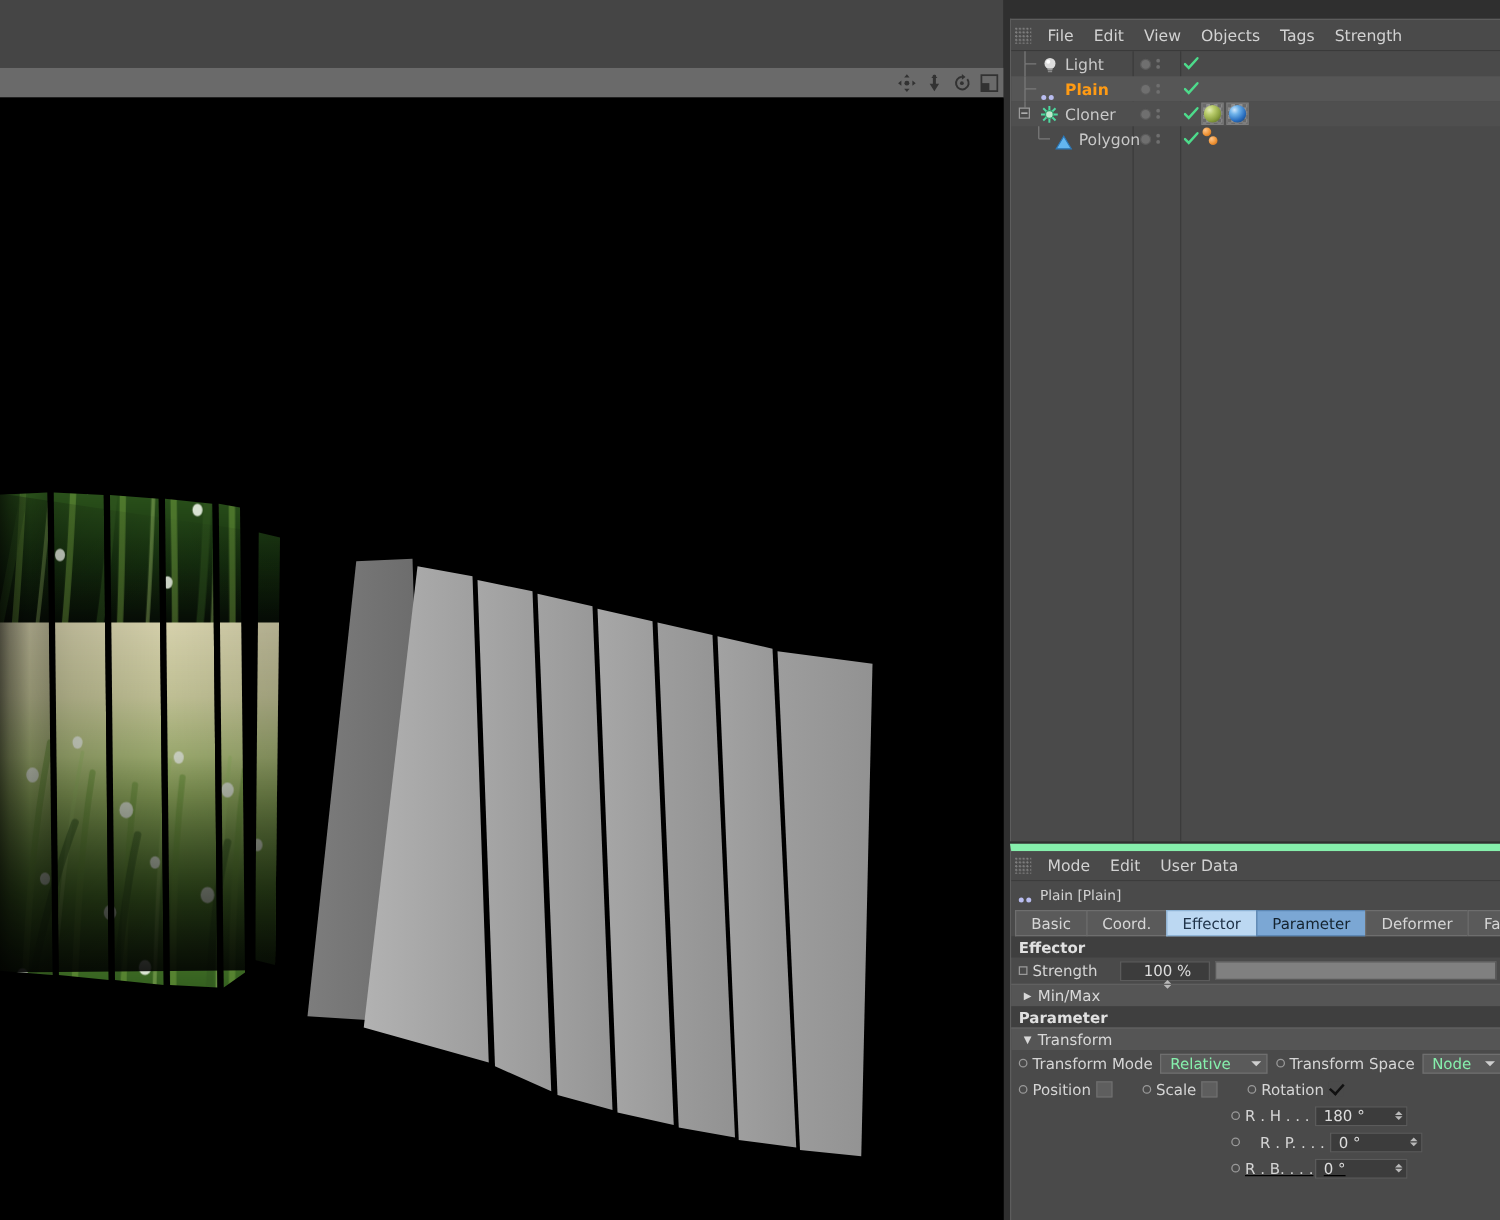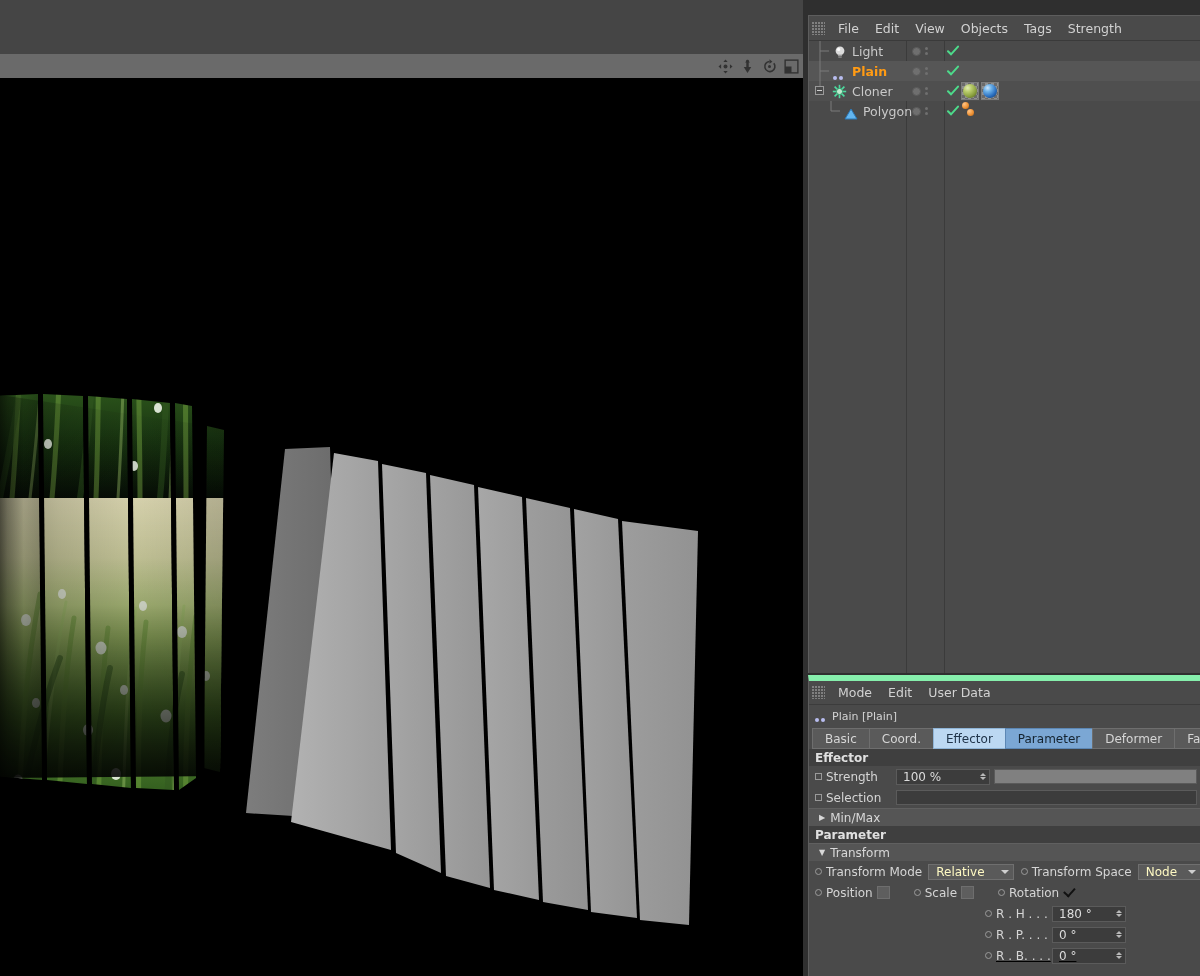--- a/index.html
+++ b/index.html
@@ -100,21 +100,21 @@
       color:#dcdcdc;font-size:12px;}
   .spin{display:flex;flex-direction:column;align-items:center;justify-content:center;
       width:8px;gap:1px;flex:0 0 auto;}
   .spin i{width:0;height:0;border-left:3px solid transparent;border-right:3px solid transparent;display:block;}
   .spin i.up{border-bottom:3px solid #b9b9b9;}
   .spin i.dn{border-top:3px solid #b9b9b9;}
   .slider{flex:1;height:15px;background:#808080;border:1px solid #5a5a5a;box-sizing:border-box;}
   .emptyfield{flex:1;height:15px;background:#3c3c3c;border:1px solid #5b5b5b;box-sizing:border-box;}
   .dropdown{height:16px;background:#5a5a5a;border:1px solid #6f6f6f;box-sizing:border-box;
       display:flex;align-items:center;justify-content:space-between;padding:0 4px 0 7px;
-      color:#fef9c3;font-size:12px;text-align:center;}
+      color:#86efac;font-size:12px;text-align:center;}
   .dropdown .caret{width:0;height:0;border-left:4px solid transparent;border-right:4px solid transparent;
       border-top:4px solid #cfcfcf;margin-left:8px;}
   .cbox{width:13px;height:13px;background:#5e5e5e;border:1px solid #6e6e6e;box-sizing:border-box;
       display:flex;align-items:center;justify-content:center;}
   .cbox.checked{background:#4a4a4a;border-color:#4a4a4a;}
   .cbox.checked:after{content:"";display:block;width:9px;height:5px;border-left:2px solid #111;
       border-bottom:2px solid #111;transform:rotate(-48deg) translate(1px,-1px);}
 
   .plain-ico{display:inline-flex;gap:2px;align-items:flex-start;}
   .plain-ico i{width:4px;height:4px;border-radius:50%;background:#b9bdf0;display:block;}
@@ -478,35 +478,30 @@
         <span class="tab active-dark">Parameter</span>
         <span class="tab">Deformer</span>
         <span class="tab">Falloff</span>
       </div>
 
       <div class="sec-header">Effector</div>
 
       <div class="prow">
         <span class="ksq"></span>
         <span class="plabel" style="width:66px;">Strength</span>
-        <span class="numfield" style="width:94px;">
+        <span class="numfield" style="width:72px;flex-direction:column;">
           <span>100 %</span>
           <span class="spin">
               <i class="up"></i>
               <i class="dn"></i>
             </span>
         </span>
         <span class="slider" style="margin-right:4px;"></span>
       </div>
 
-      <div class="prow">
-        <span class="ksq"></span>
-        <span class="plabel" style="width:66px;">Selection</span>
-        <span class="emptyfield" style="margin-right:4px;"></span>
-      </div>
 
       <div class="sub-header">
         <span class="arr">▶</span>
         <span>Min/Max</span>
       </div>
 
       <div class="sec-header">Parameter</div>
 
       <div class="sub-header">
         <span class="arr">▼</span>
@@ -549,21 +544,21 @@
           <span>180 °</span>
           <span class="spin">
               <i class="up"></i>
               <i class="dn"></i>
             </span>
         </span>
       </div>
 
       <div class="prow" style="padding-left:176px;">
         <span class="kcirc"></span>
-        <span class="plabel" style="width:52px;">R . P. . . .</span>
+        <span class="plabel" style="width:52px;margin-left:12px;">R . P. . . .</span>
         <span class="numfield" style="width:74px;">
           <span>0 °</span>
           <span class="spin">
               <i class="up"></i>
               <i class="dn"></i>
             </span>
         </span>
       </div>
 
       <div class="prow" style="padding-left:176px;text-decoration:underline;">

